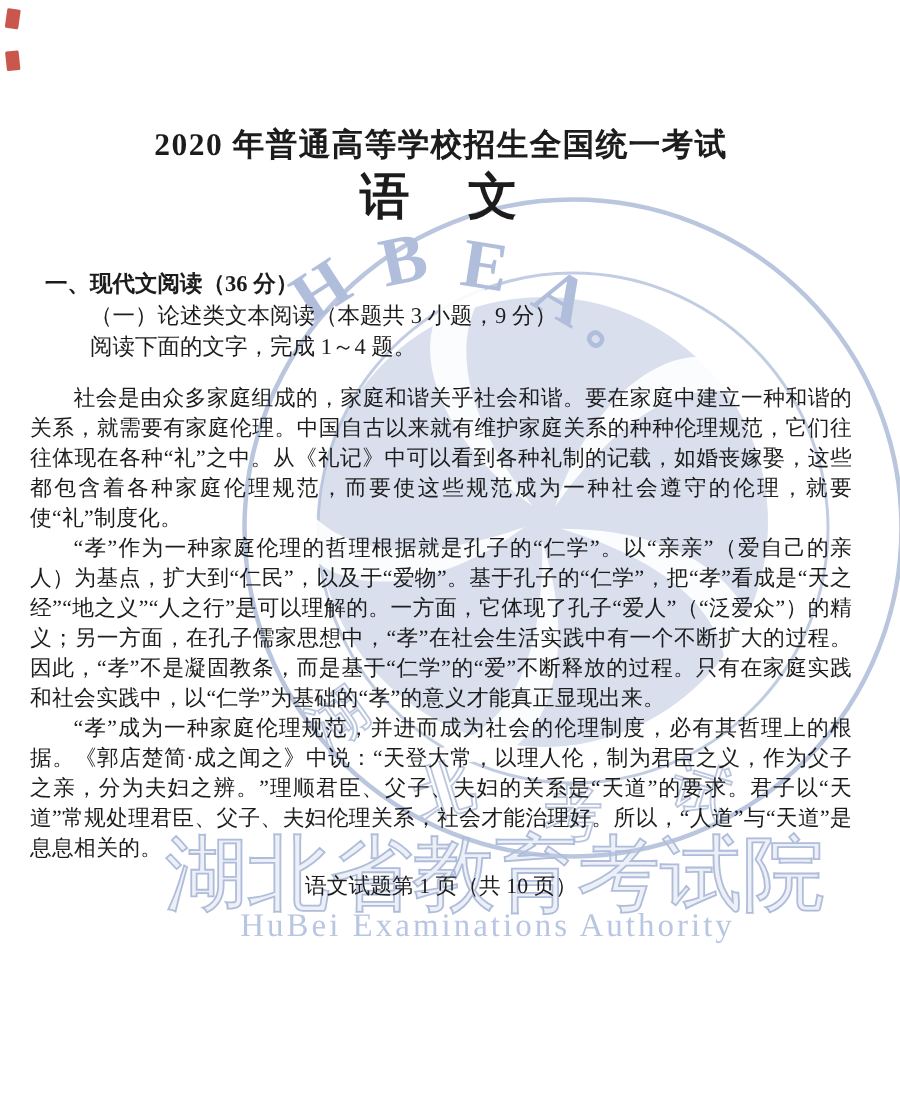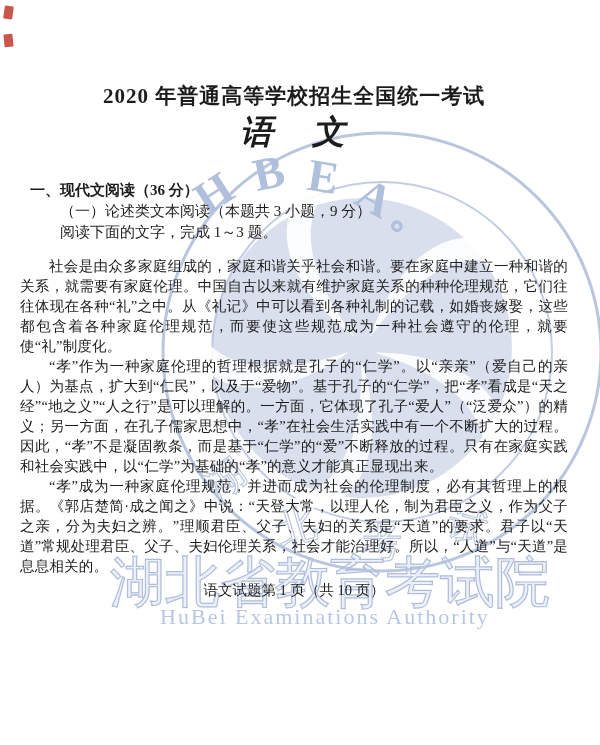--- a/index.html
+++ b/index.html
@@ -7,21 +7,21 @@
     position:relative;width:600px;height:745px;overflow:hidden;background:#ffffff;
     font-family:"Liberation Serif","DejaVu Serif",serif;color:#1c1c1c;
   }
   .watermark{position:absolute;left:0;top:0;z-index:0;pointer-events:none;}
   .content{position:absolute;left:0;top:0;width:588px;z-index:1;}
   .red-mark{position:absolute;width:9px;height:13px;background:#c0392b;opacity:.85;
     border-radius:1px;transform:rotate(8deg);z-index:2;}
   .red-mark.m1{left:4px;top:6px;}
   .red-mark.m2{left:4px;top:34px;transform:rotate(-6deg);}
   .exam-title{margin-top:82px;text-align:center;font-size:21px;font-weight:700;letter-spacing:1px;}
-  .subject-title{text-align:center;font-size:33px;font-weight:700;letter-spacing:3px;margin-top:2px;line-height:40px;font-style:italic;}
+  .subject-title{text-align:center;font-size:33px;font-weight:700;letter-spacing:3px;margin-top:2px;line-height:40px;}
   .section{margin-top:28px;padding:0 30px;font-size:15px;line-height:21px;}
   .part-heading{font-weight:700;}
   .sub-heading{font-weight:400;padding-left:2em;}
   .instruction{padding-left:2em;}
   .passage{padding:0 20px;margin-top:13px;}
   .para{margin:0;font-size:14.5px;line-height:20px;text-indent:2em;text-align:justify;
     letter-spacing:.2px;}
   .page-footer{text-align:center;font-size:14.5px;margin-top:5px;}
 </style>
 </head>
@@ -67,21 +67,21 @@
   <div class="red-mark m1"></div>
   <div class="red-mark m2"></div>
 
   <div class="content">
     <div class="exam-title">2020 年普通高等学校招生全国统一考试</div>
     <div class="subject-title">语　文</div>
 
     <div class="section">
       <div class="part-heading">一、现代文阅读（36 分）</div>
       <div class="sub-heading">（一）论述类文本阅读（本题共 3 小题，9 分）</div>
-      <div class="instruction">阅读下面的文字，完成 1～3 题。</div>
+      <div class="instruction">阅读下面的文字，完成 1～4 题。</div>
     </div>
 
     <div class="passage">
         <p class="para">社会是由众多家庭组成的，家庭和谐关乎社会和谐。要在家庭中建立一种和谐的关系，就需要有家庭伦理。中国自古以来就有维护家庭关系的种种伦理规范，它们往往体现在各种“礼”之中。从《礼记》中可以看到各种礼制的记载，如婚丧嫁娶，这些都包含着各种家庭伦理规范，而要使这些规范成为一种社会遵守的伦理，就要使“礼”制度化。</p>
         <p class="para">“孝”作为一种家庭伦理的哲理根据就是孔子的“仁学”。以“亲亲”（爱自己的亲人）为基点，扩大到“仁民”，以及于“爱物”。基于孔子的“仁学”，把“孝”看成是“天之经”“地之义”“人之行”是可以理解的。一方面，它体现了孔子“爱人”（“泛爱众”）的精义；另一方面，在孔子儒家思想中，“孝”在社会生活实践中有一个不断扩大的过程。因此，“孝”不是凝固教条，而是基于“仁学”的“爱”不断释放的过程。只有在家庭实践和社会实践中，以“仁学”为基础的“孝”的意义才能真正显现出来。</p>
         <p class="para">“孝”成为一种家庭伦理规范，并进而成为社会的伦理制度，必有其哲理上的根据。《郭店楚简·成之闻之》中说：“天登大常，以理人伦，制为君臣之义，作为父子之亲，分为夫妇之辨。”理顺君臣、父子、夫妇的关系是“天道”的要求。君子以“天道”常规处理君臣、父子、夫妇伦理关系，社会才能治理好。所以，“人道”与“天道”是息息相关的。</p>
       </div>
 
     <div class="page-footer">语文试题第 1 页（共 10 页）</div>
   </div>

